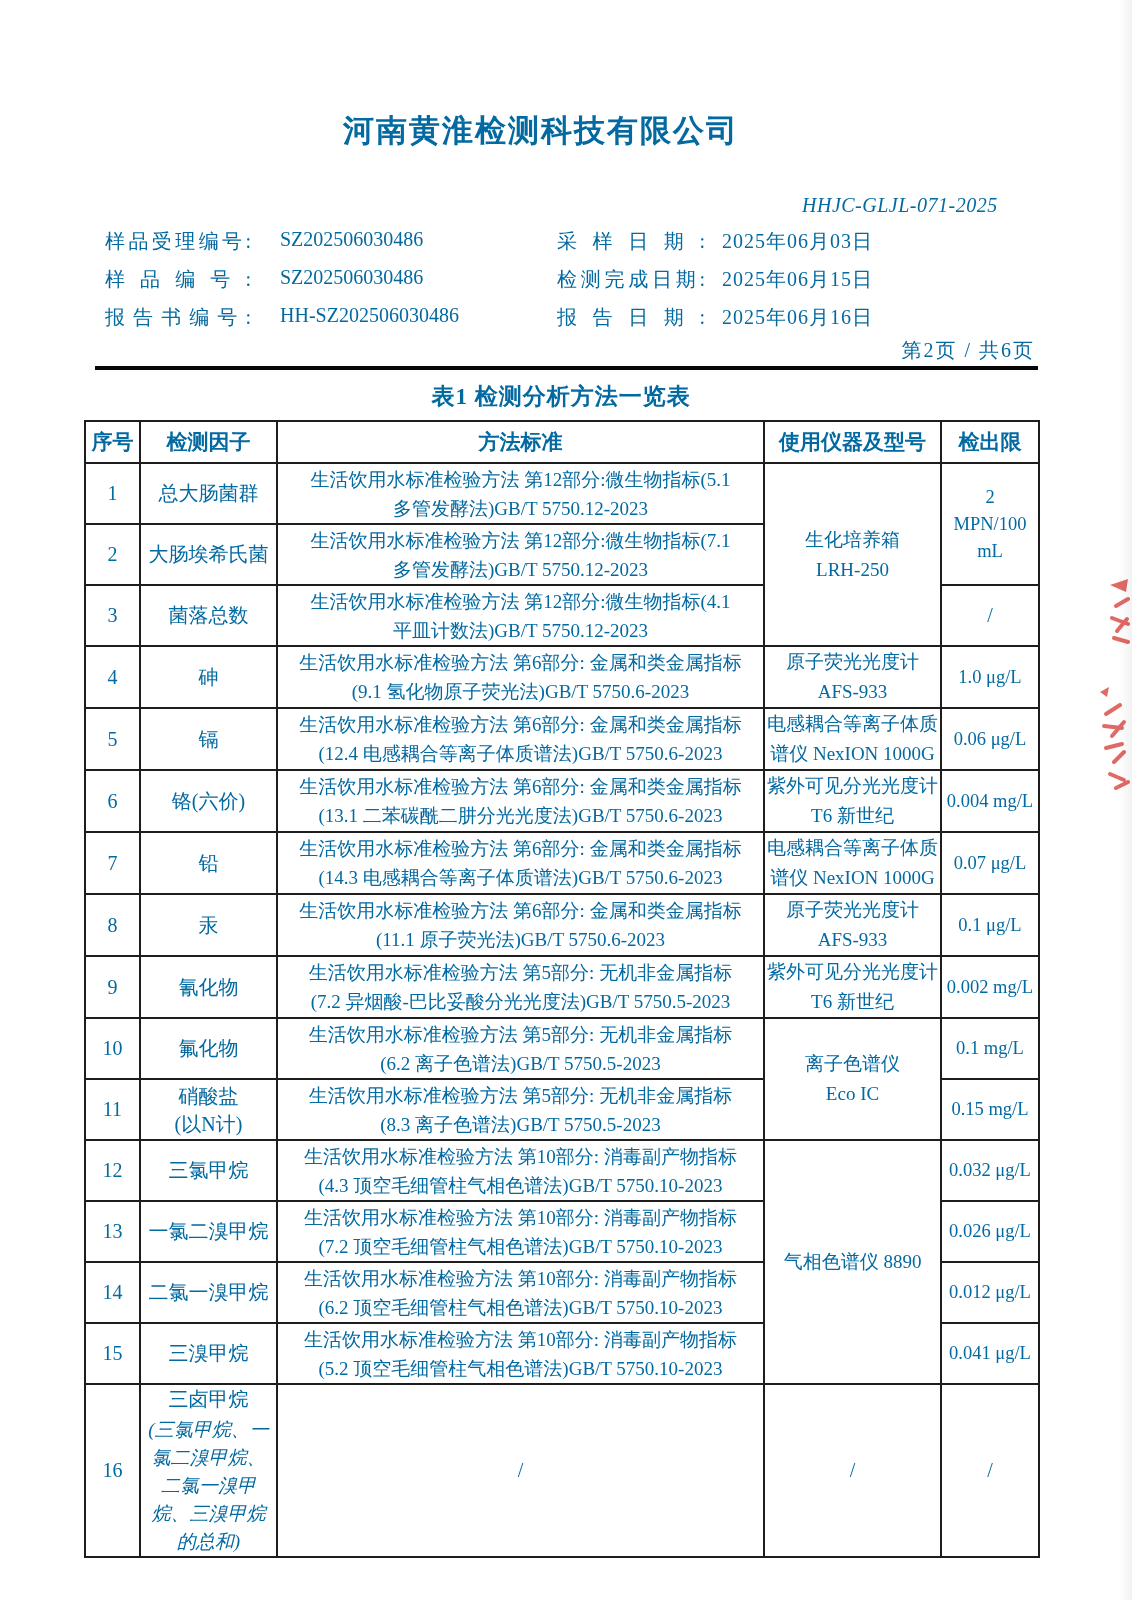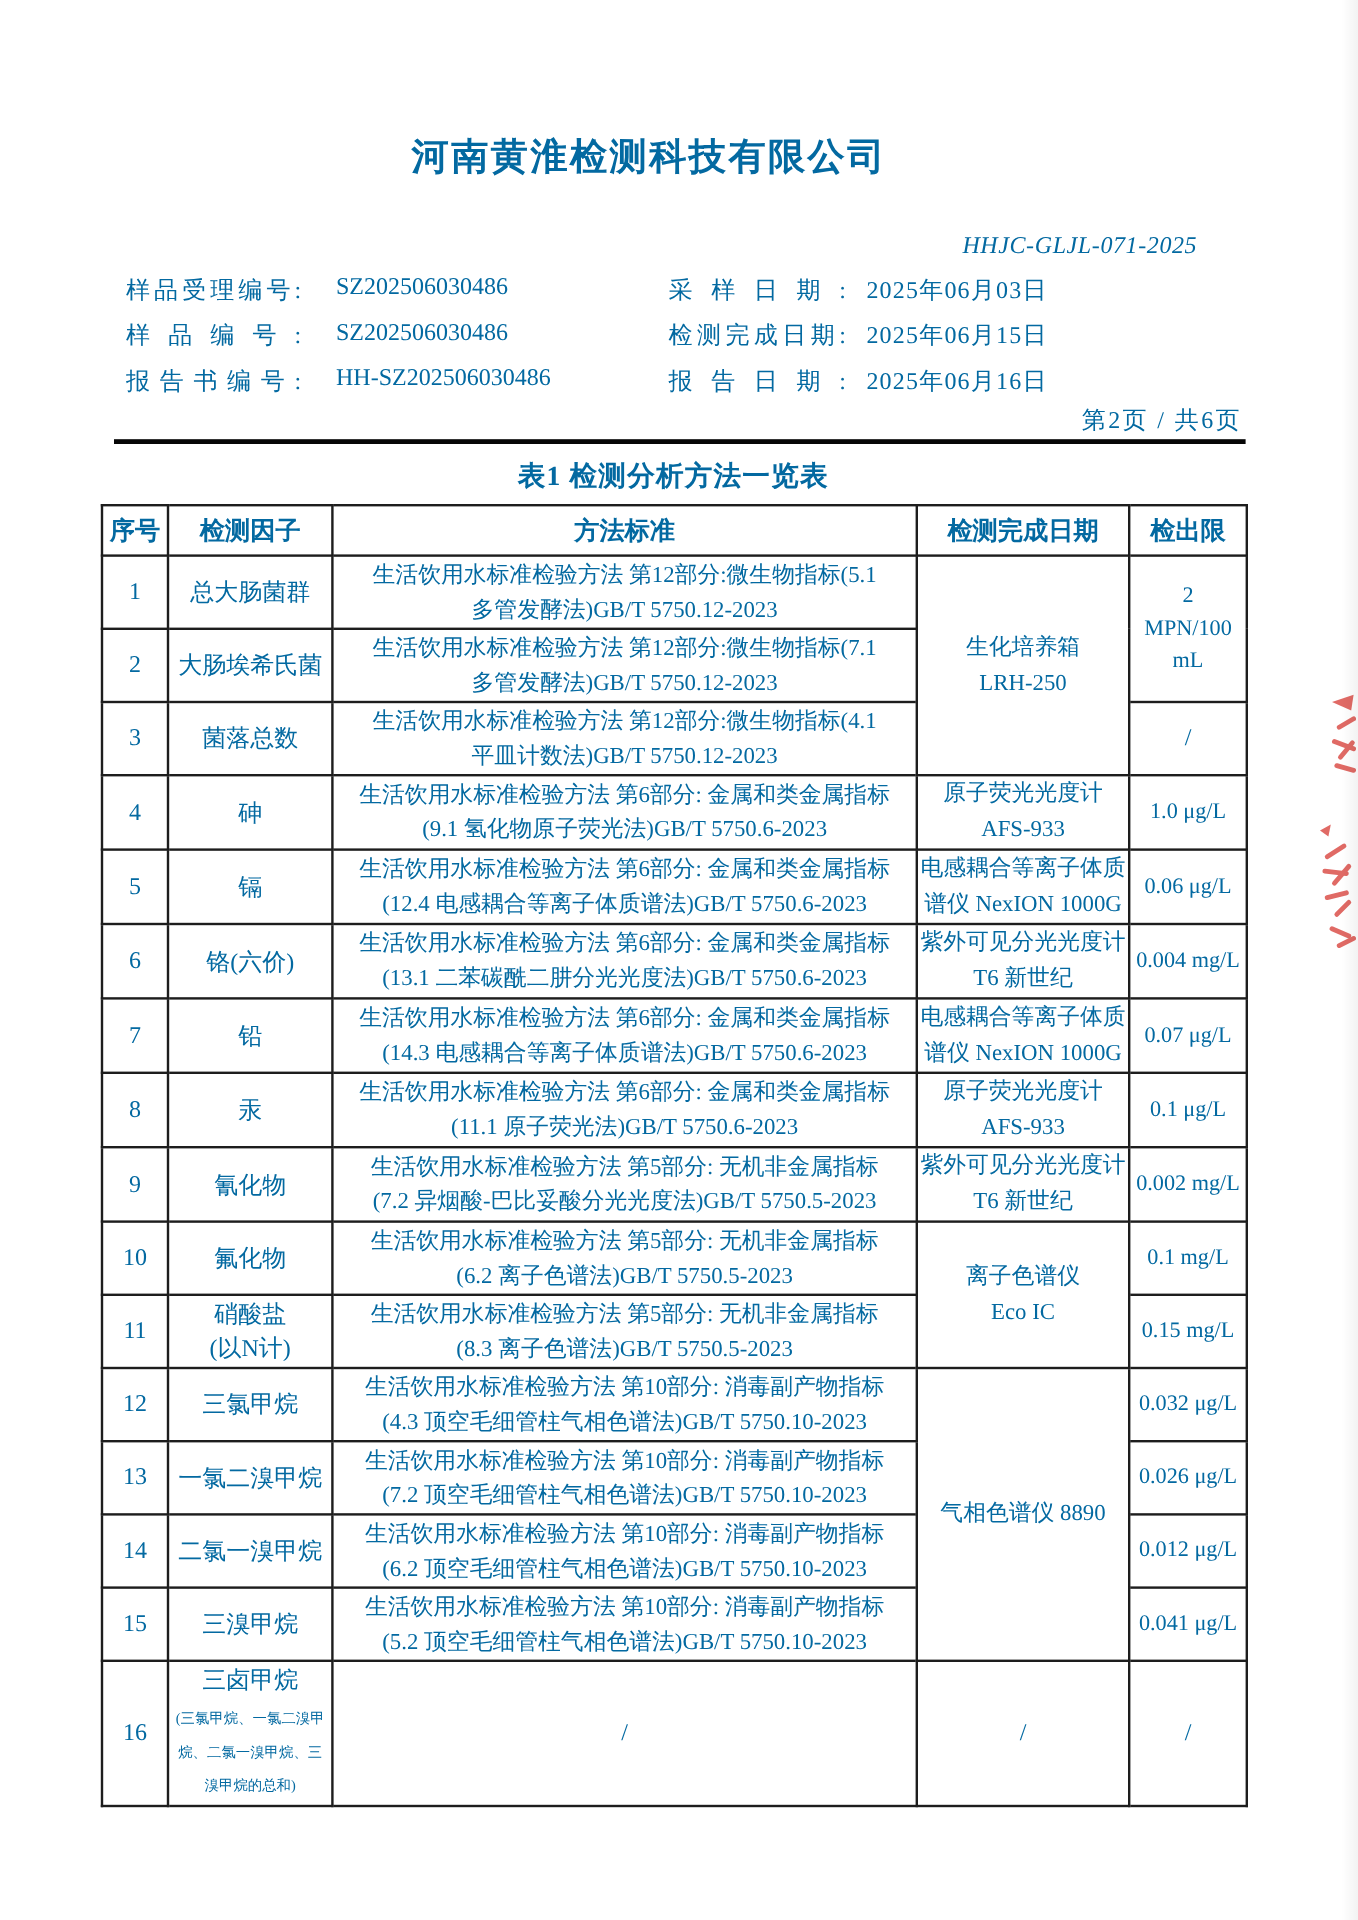--- a/index.html
+++ b/index.html
@@ -55,21 +55,21 @@
     text-align:center;vertical-align:middle;
     padding:0 2px;overflow:hidden;
   }
   .methods thead tr{height:42px;}
   .methods th{font-size:21px;font-weight:700;}
   .methods tbody tr{height:61px;}
   .methods tbody tr.tall{height:121px;}
   td.no{font-size:20px;}
   td.factor{font-size:20px;}
   td.factor div{line-height:28px;}
-  td.factor .sub{font-size:12px;line-height:28px;margin-top:3px;}
+  td.factor .sub{font-size:19px;line-height:28px;margin-top:3px;font-style:italic;}
   td.method div{font-size:19px;line-height:29px;white-space:nowrap;}
   td.instr div{font-size:19px;line-height:30px;white-space:nowrap;}
   td.limit{font-size:18.5px;}
   td.limit div{line-height:27px;}
   td.slash{font-size:20px;}
   
   .stamp{
     position:absolute;top:576px;right:0;width:46px;height:235px;
     pointer-events:none;
   }
@@ -116,21 +116,21 @@
         <col style="width:137px">
         <col style="width:487px">
         <col style="width:177px">
         <col style="width:98px">
     </colgroup>
     <thead>
       <tr>
         <th>序号</th>
         <th>检测因子</th>
         <th>方法标准</th>
-        <th>检测完成日期</th>
+        <th>使用仪器及型号</th>
         <th>检出限</th>
       </tr>
     </thead>
     <tbody>
       <tr>
         <td class="no">1</td>
         <td class="factor">总大肠菌群</td>
         <td class="method">
           <div>生活饮用水标准检验方法 第12部分:微生物指标(5.1</div>
             <div>多管发酵法)GB/T 5750.12-2023</div>

